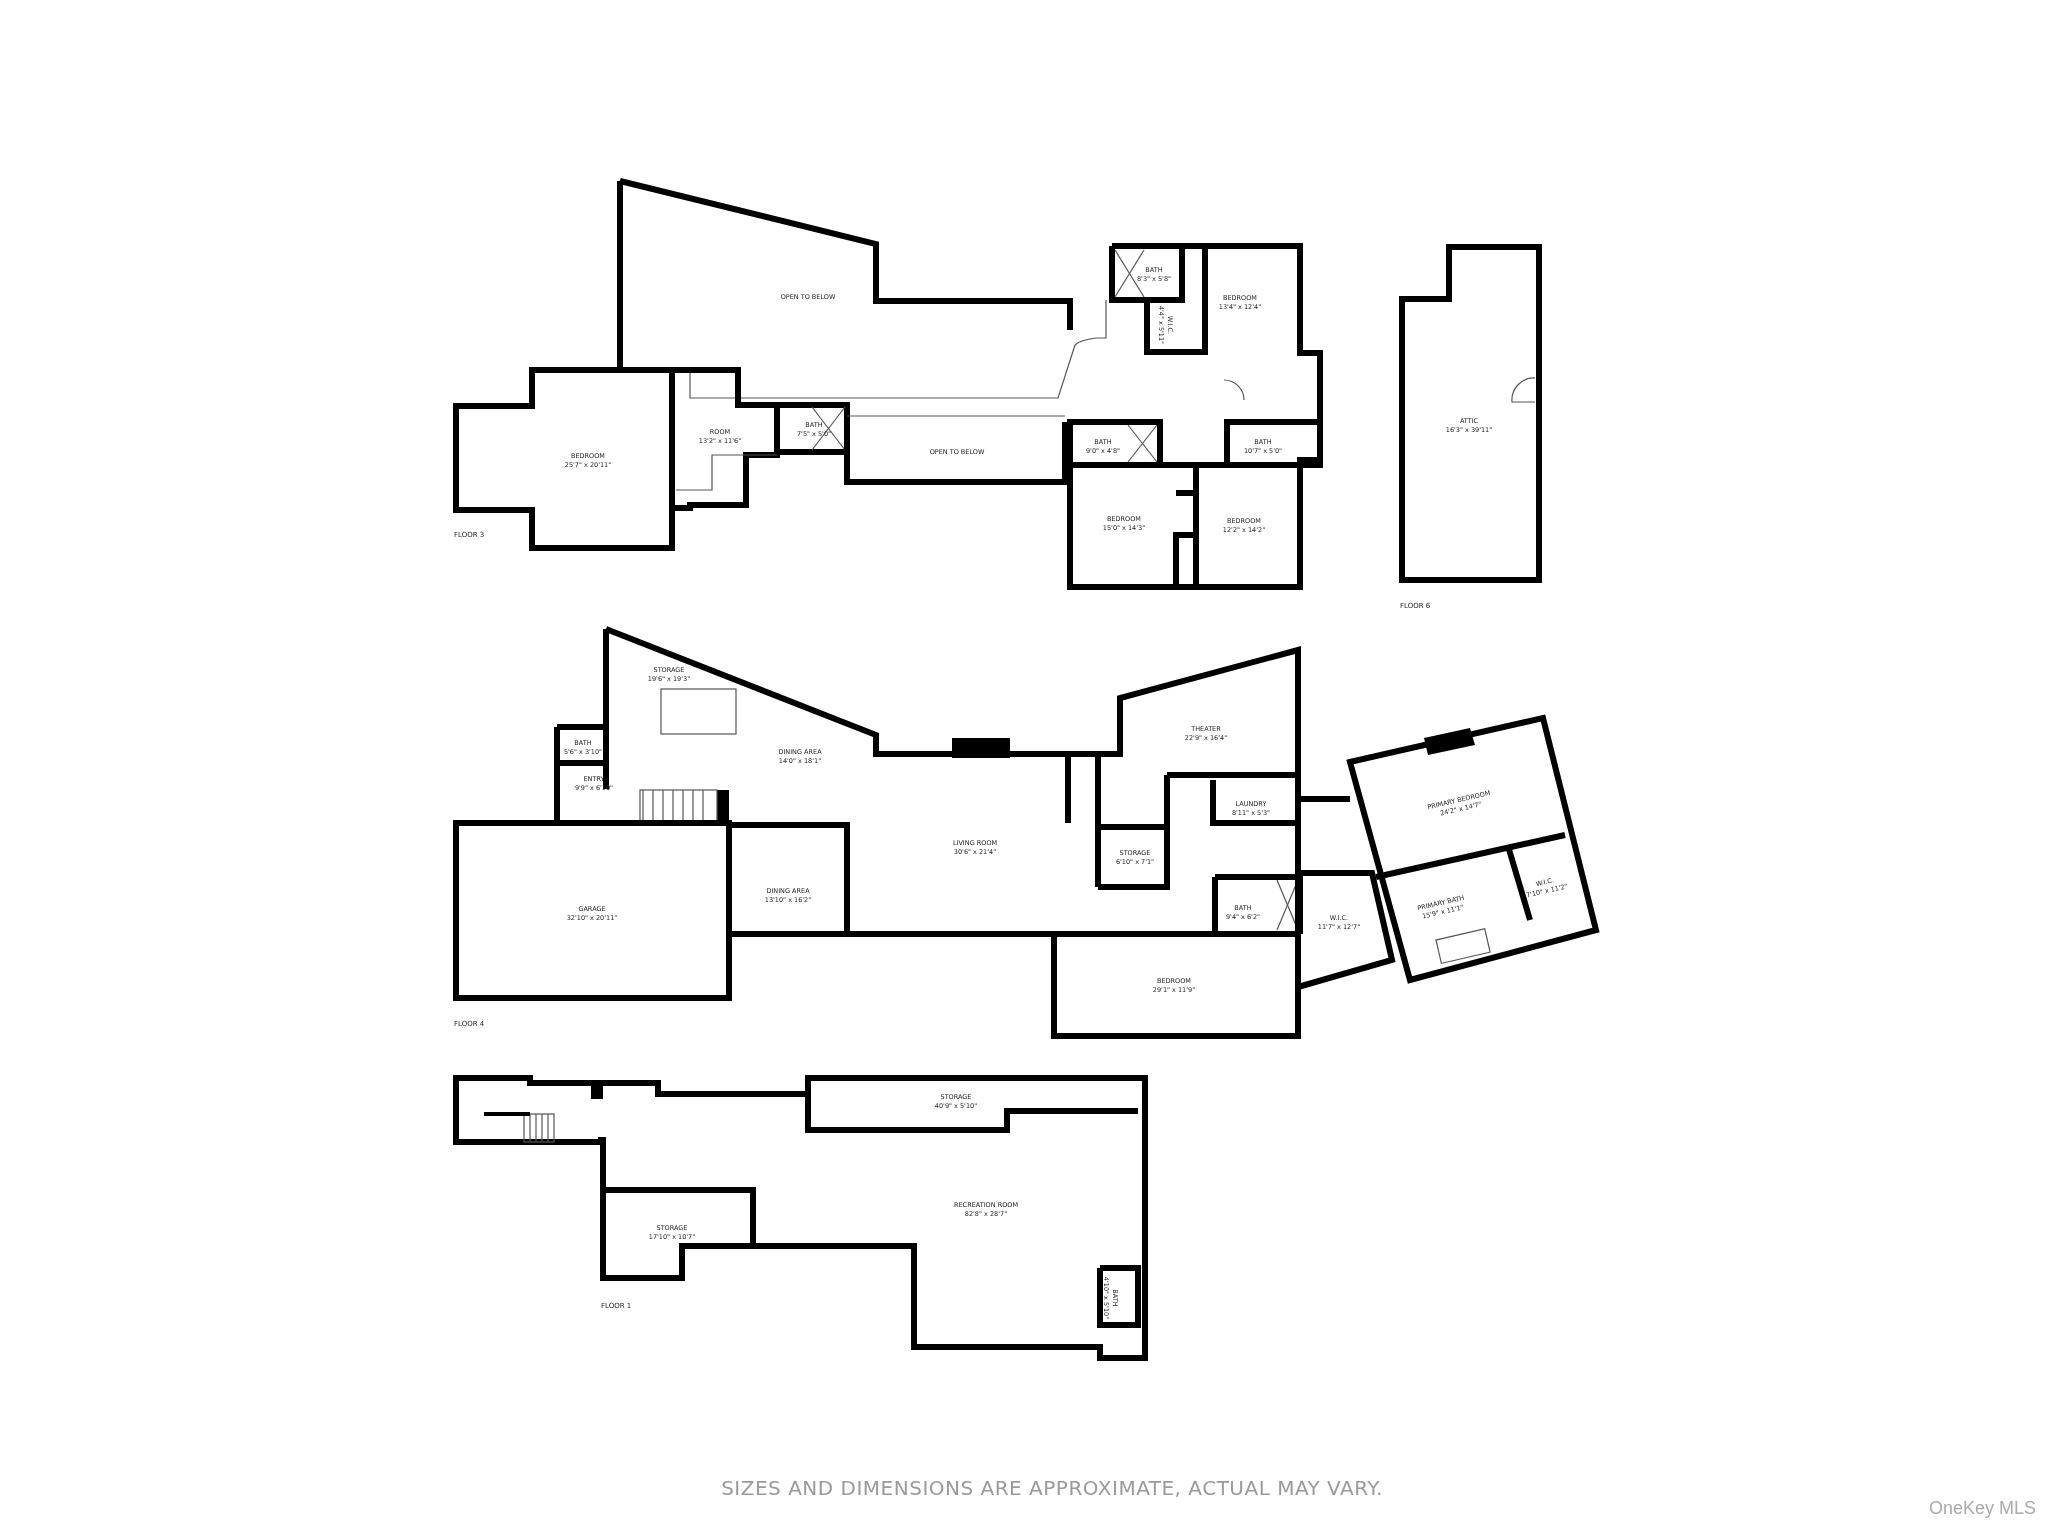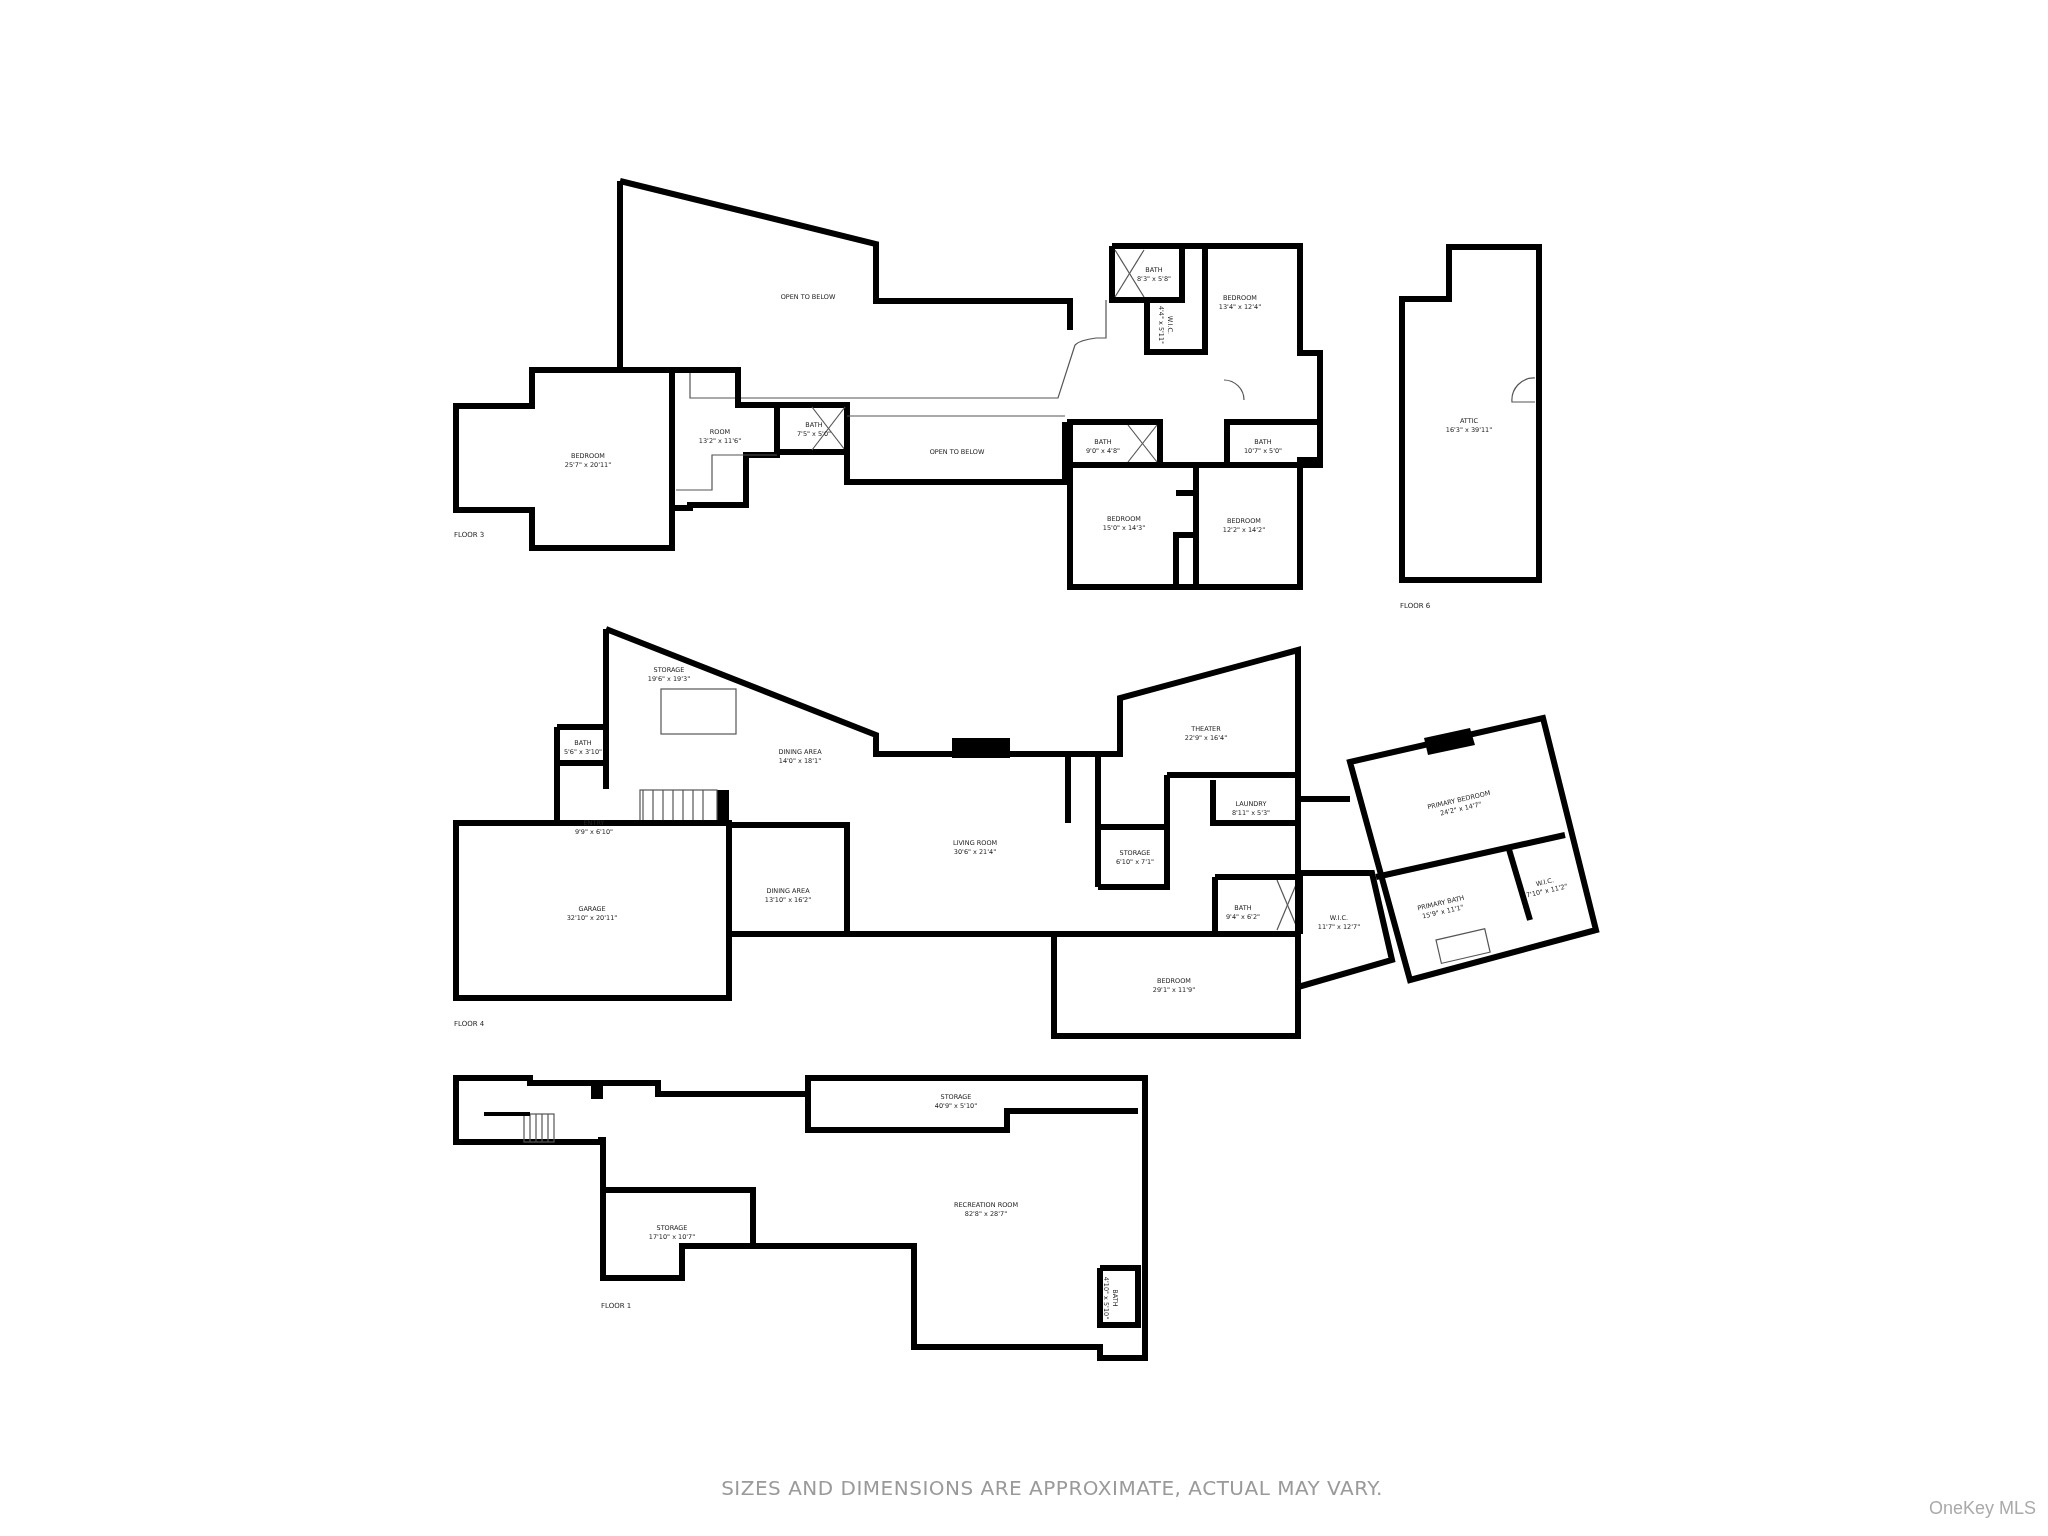--- a/index.html
+++ b/index.html
@@ -175,21 +175,21 @@
     <div>19'6" x 19'3"</div>
   </div>
 <div class="lbl" style="left:583px;top:748px">
     <div>BATH</div>
     <div>5'6" x 3'10"</div>
   </div>
 <div class="lbl" style="left:800px;top:757px">
     <div>DINING AREA</div>
     <div>14'0" x 18'1"</div>
   </div>
-<div class="lbl" style="left:594px;top:828px">
+<div class="lbl" style="left:594px;top:784px">
     <div>ENTRY</div>
     <div>9'9" x 6'10"</div>
   </div>
 <div class="lbl" style="left:592px;top:914px">
     <div>GARAGE</div>
     <div>32'10" x 20'11"</div>
   </div>
 <div class="lbl" style="left:788px;top:896px">
     <div>DINING AREA</div>
     <div>13'10" x 16'2"</div>

